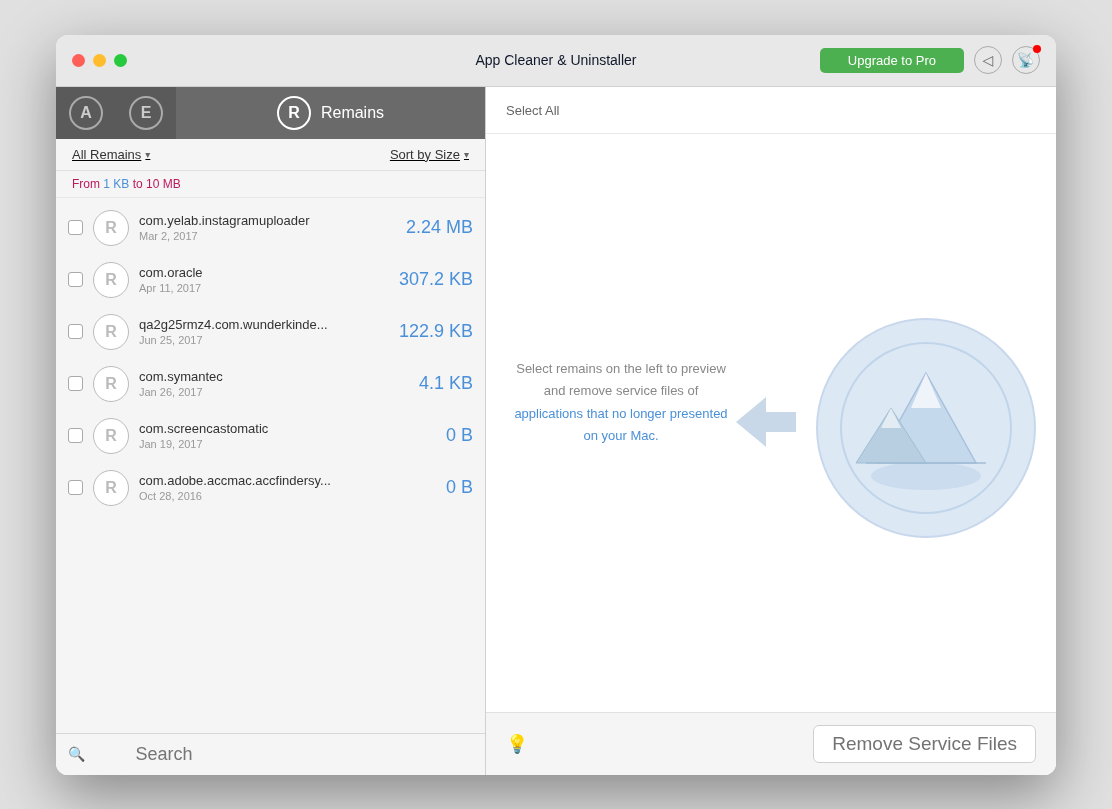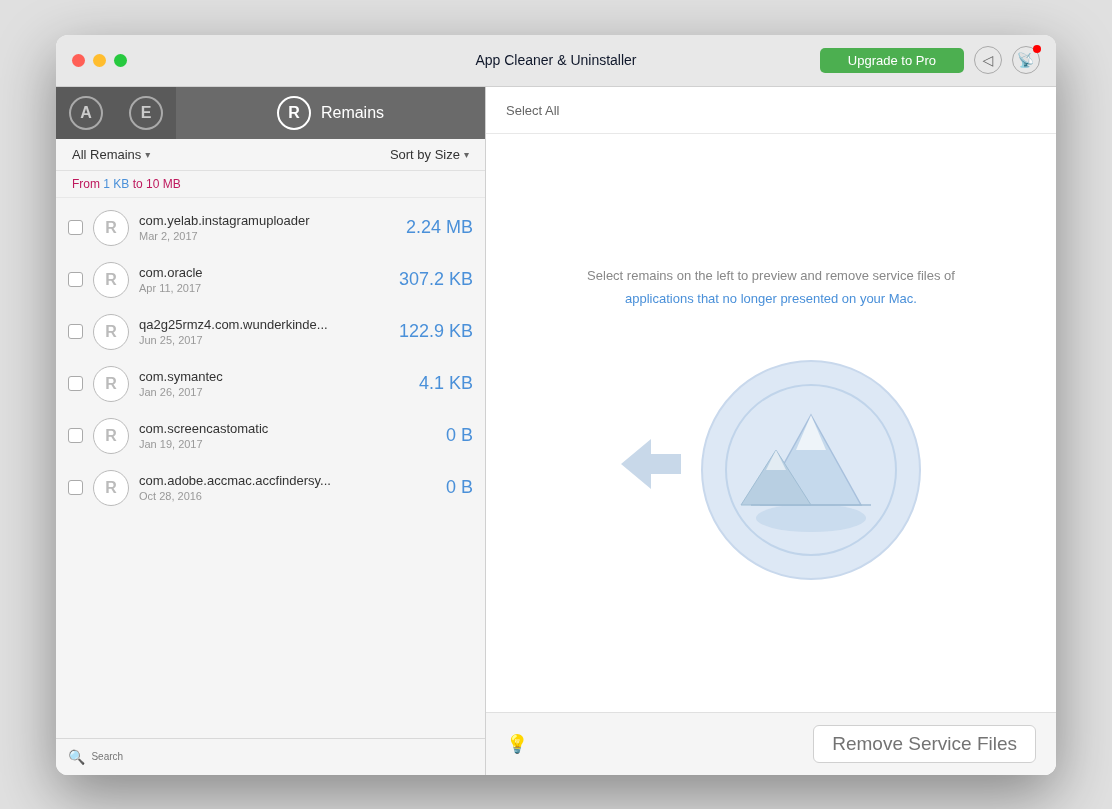--- a/index.html
+++ b/index.html
@@ -158,20 +158,21 @@
     }
     
     .filter-bar {
       display: flex;
       align-items: center;
       justify-content: space-between;
       padding: 8px 16px;
       background: #f5f5f5;
       border-bottom: 1px solid #e0e0e0;
       flex-shrink: 0;
+      text-decoration: underline;
     }
     .filter-dropdown {
       display: flex;
       align-items: center;
       gap: 4px;
       font-size: 13px;
       color: #333;
       cursor: pointer;
     }
     .dropdown-arrow {
@@ -260,23 +261,24 @@
       flex-shrink: 0;
     }
     .search-icon {
       color: #999;
       font-size: 14px;
     }
     .search-input {
       border: none;
       background: transparent;
       outline: none;
-      font-size: 10px;
+      font-size: 18px;
       color: #404040;
       flex: 1;
+      margin-left: 44px;
     }
     
     .right-panel {
       flex: 1;
       display: flex;
       flex-direction: column;
       background: white;
     }
     .right-header {
       padding: 14px 20px;
@@ -284,21 +286,21 @@
       flex-shrink: 0;
     }
     .select-all {
       font-size: 13px;
       color: #666;
       cursor: pointer;
     }
     .right-body {
       flex: 1;
       display: flex;
-      flex-direction: column;
+      flex-direction: row;
       align-items: center;
       justify-content: center;
       padding: 20px;
     }
     .hint-text {
       text-align: center;
       font-size: 13px;
       color: #888;
       line-height: 1.7;
       margin-bottom: 40px;

